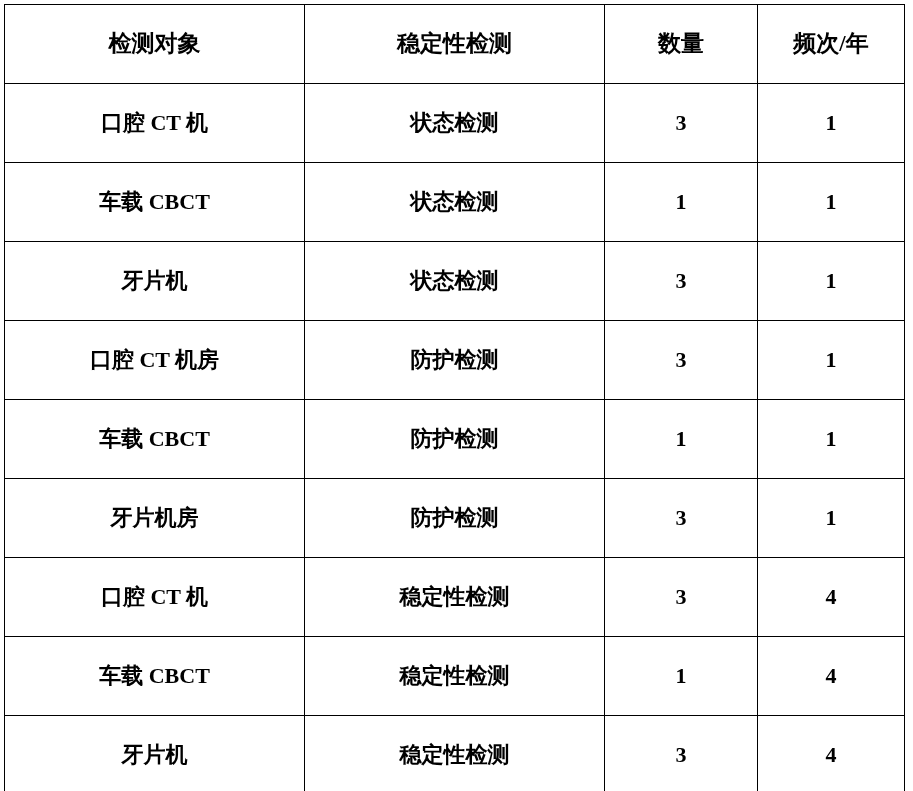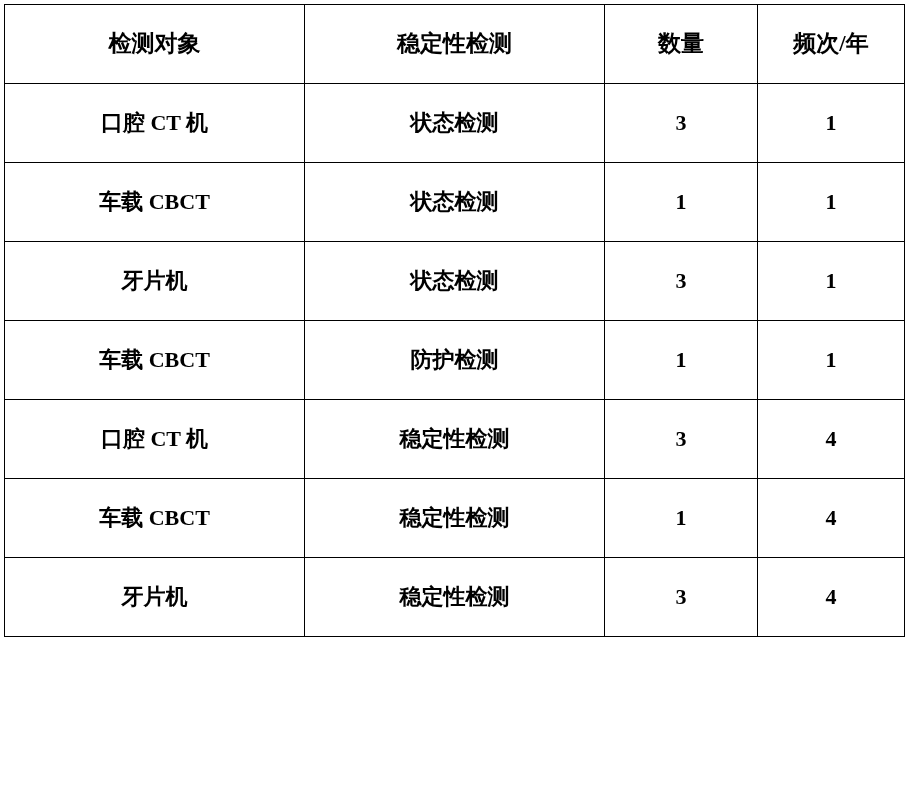--- a/index.html
+++ b/index.html
@@ -119,27 +119,55 @@
           </td>
         <td>
             <span class="cell-text">3</span>
           </td>
         <td>
             <span class="cell-text">1</span>
           </td>
       </tr>
       <tr>
         <td>
+            <span class="cell-text">口腔 CT 机房</span>
+          </td>
+        <td>
+            <span class="cell-text">防护检测</span>
+          </td>
+        <td>
+            <span class="cell-text">3</span>
+          </td>
+        <td>
+            <span class="cell-text">1</span>
+          </td>
+      </tr>
+      <tr>
+        <td>
             <span class="cell-text">车载 CBCT</span>
           </td>
         <td>
             <span class="cell-text">防护检测</span>
           </td>
         <td>
             <span class="cell-text">1</span>
+          </td>
+        <td>
+            <span class="cell-text">1</span>
+          </td>
+      </tr>
+      <tr>
+        <td>
+            <span class="cell-text">牙片机房</span>
+          </td>
+        <td>
+            <span class="cell-text">防护检测</span>
+          </td>
+        <td>
+            <span class="cell-text">3</span>
           </td>
         <td>
             <span class="cell-text">1</span>
           </td>
       </tr>
       <tr>
         <td>
             <span class="cell-text">口腔 CT 机</span>
           </td>
         <td>

